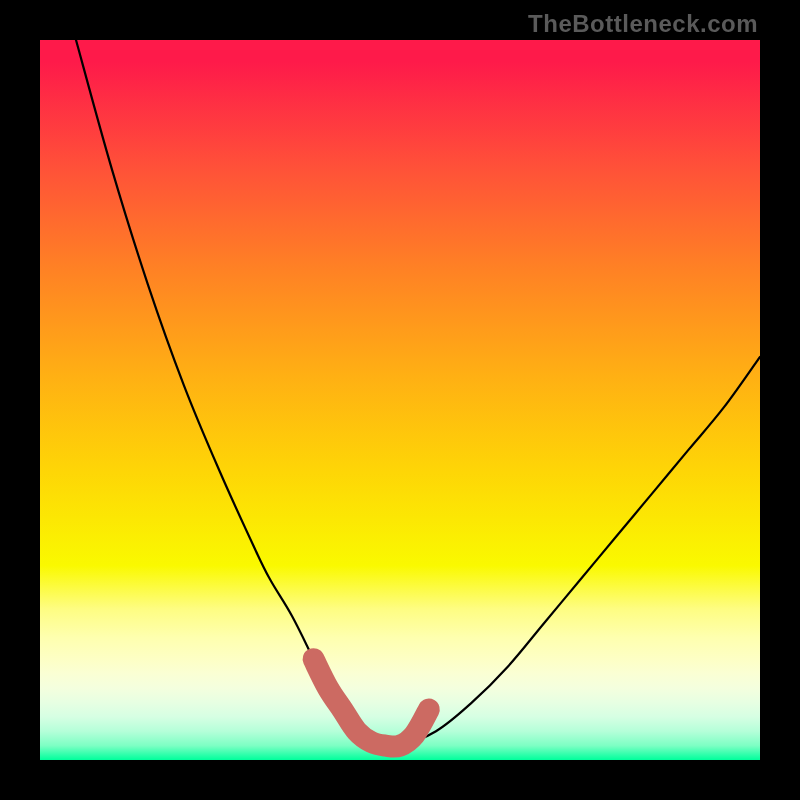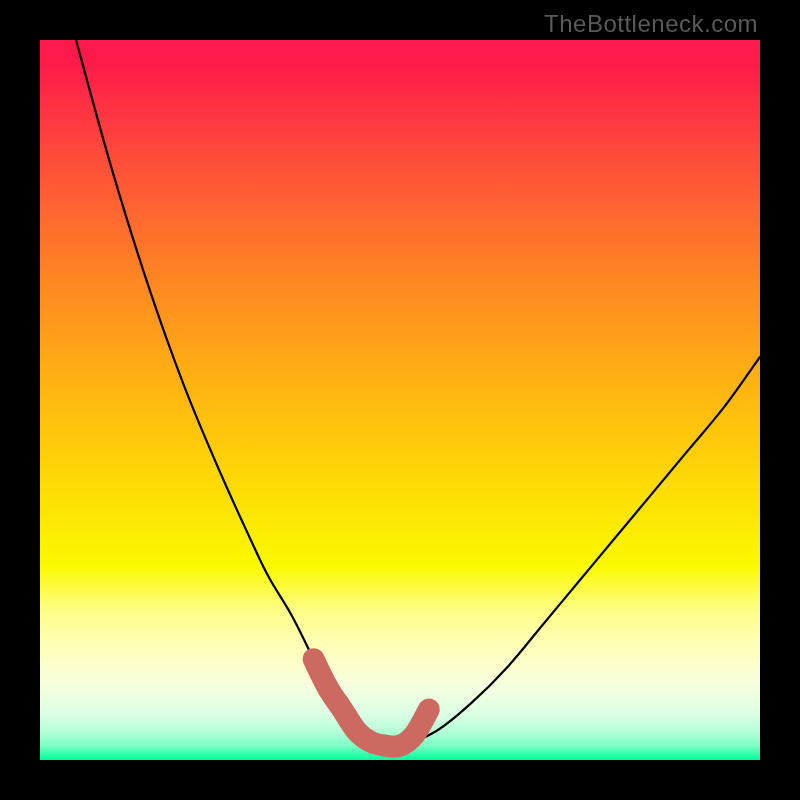--- a/index.html
+++ b/index.html
@@ -49,21 +49,21 @@
       #7dffc4 98%,
       #00ff9c 100%
     );
   }
   .watermark {
     position: absolute;
     top: 10px;
     right: 42px;
     color: #5a5a5a;
     font-size: 24px;
-    font-weight: 400;
+    font-weight: 700;
     letter-spacing: 0.5px;
     z-index: 10;
   }
   svg.curve {
     position: absolute;
     left: 0;
     top: 0;
     width: 720px;
     height: 720px;
     z-index: 5;

